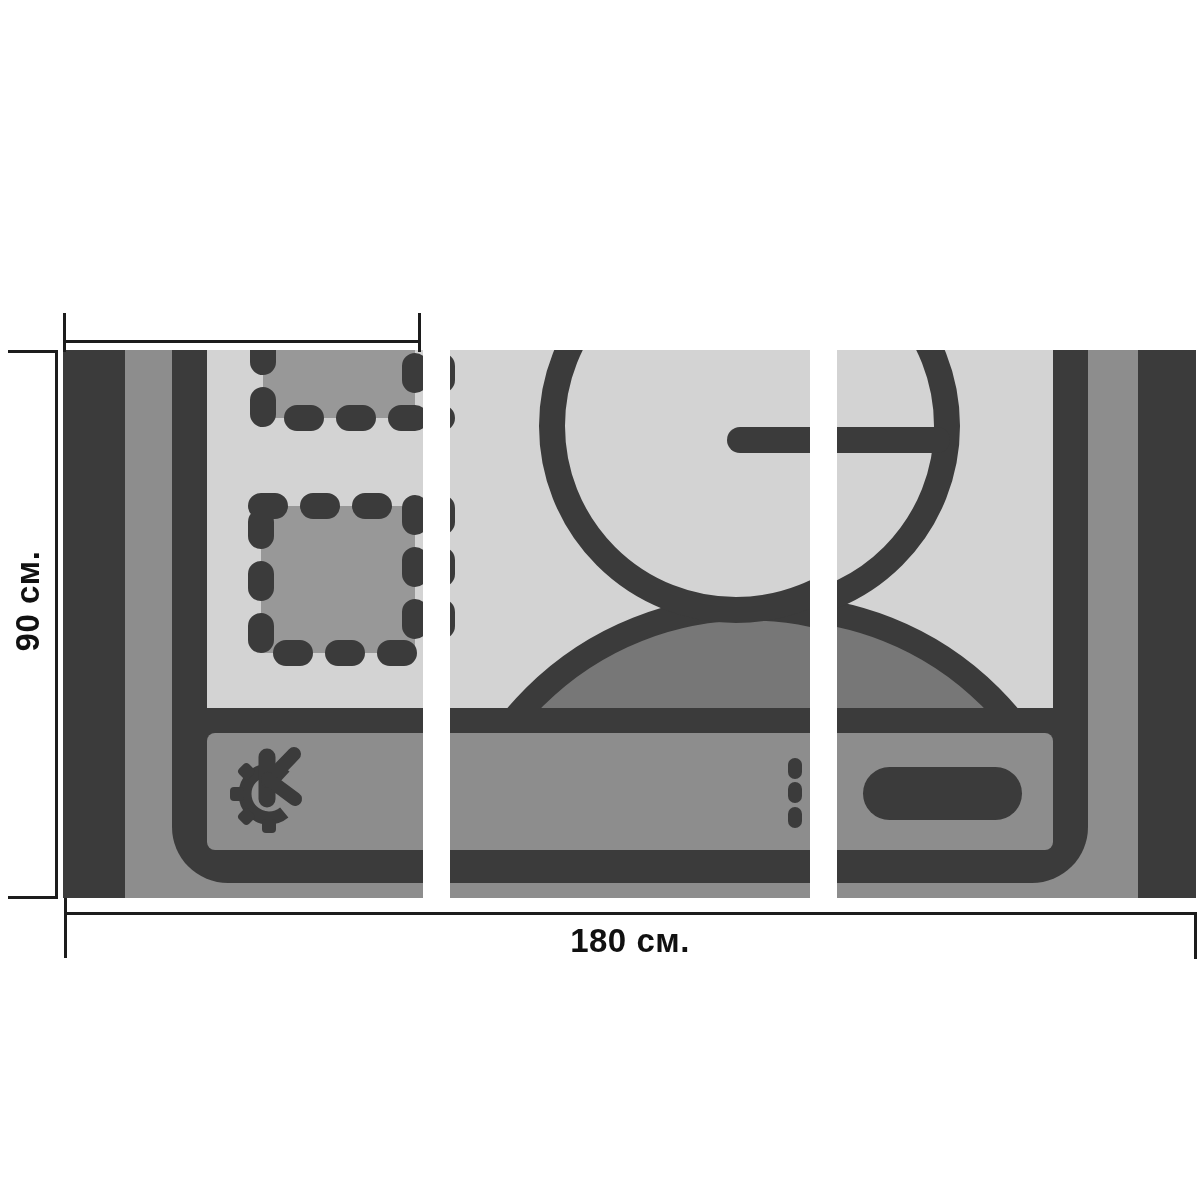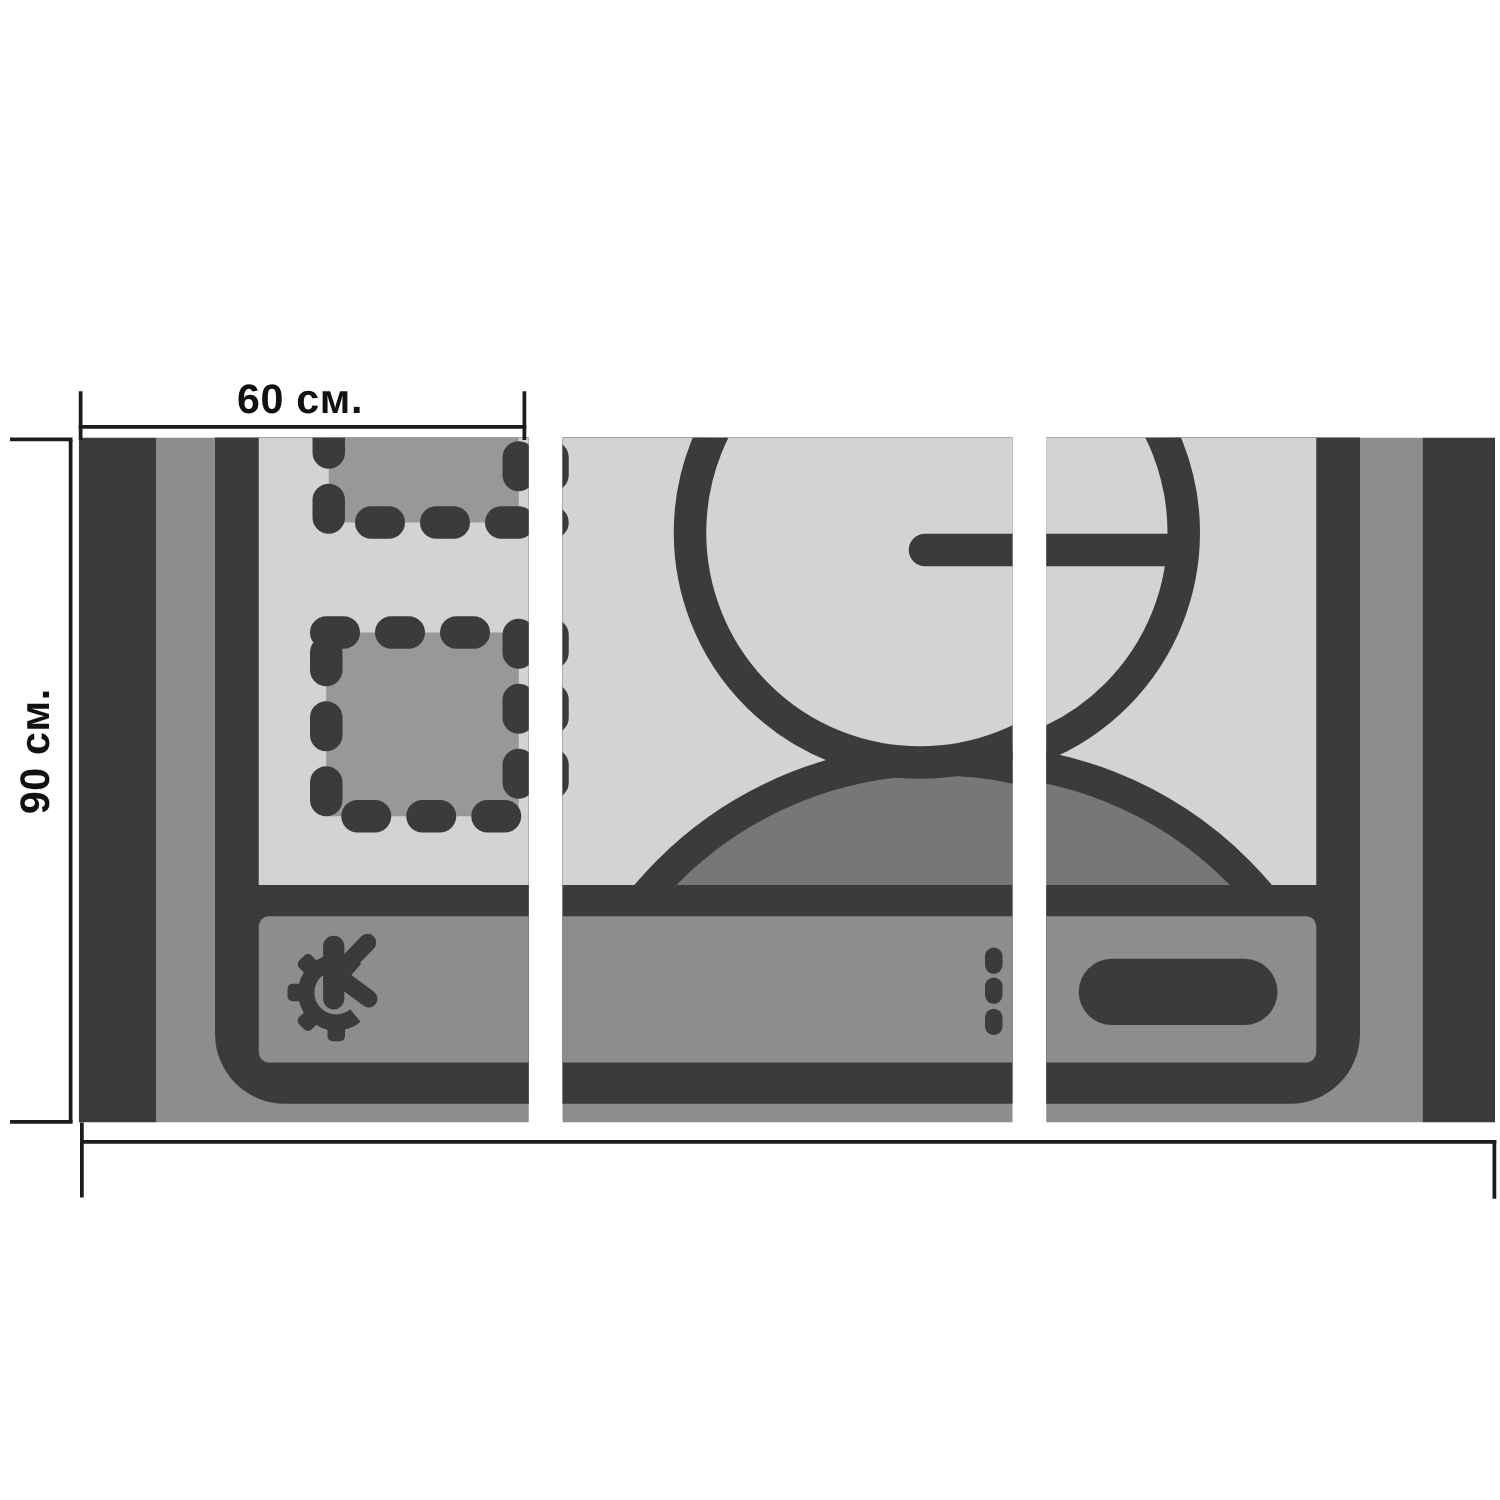--- a/index.html
+++ b/index.html
@@ -108,24 +108,24 @@
   <svg class="panel panel-2" width="360" height="548" viewBox="360 0 360 548">
       <use href="#artwork"></use>
     </svg>
   <svg class="panel panel-3" width="359" height="548" viewBox="720 0 359 548">
       <use href="#artwork"></use>
     </svg>
 
   <div class="dim" style="left:63px;top:340px;width:358px;height:3px"></div>
   <div class="dim" style="left:63px;top:313px;width:3px;height:39px"></div>
   <div class="dim" style="left:418px;top:313px;width:3px;height:39px"></div>
-  <div class="dim-label" style="left:130px;top:300px;width:220px">60 см.</div>
 
   <div class="dim" style="left:55px;top:352px;width:3px;height:546px"></div>
   <div class="dim" style="left:8px;top:350px;width:50px;height:3px"></div>
   <div class="dim" style="left:8px;top:896px;width:50px;height:3px"></div>
   <div class="dim-label vertical" style="left:-72px;top:582px;width:200px">90 см.</div>
 
   <div class="dim" style="left:64px;top:912px;width:1133px;height:3px"></div>
   <div class="dim" style="left:64px;top:898px;width:3px;height:60px"></div>
   <div class="dim" style="left:1194px;top:912px;width:3px;height:47px"></div>
+  <div class="dim-label" style="left:520px;top:922px;width:220px">180 см.</div>
 
 </div>
 
 </body></html>

